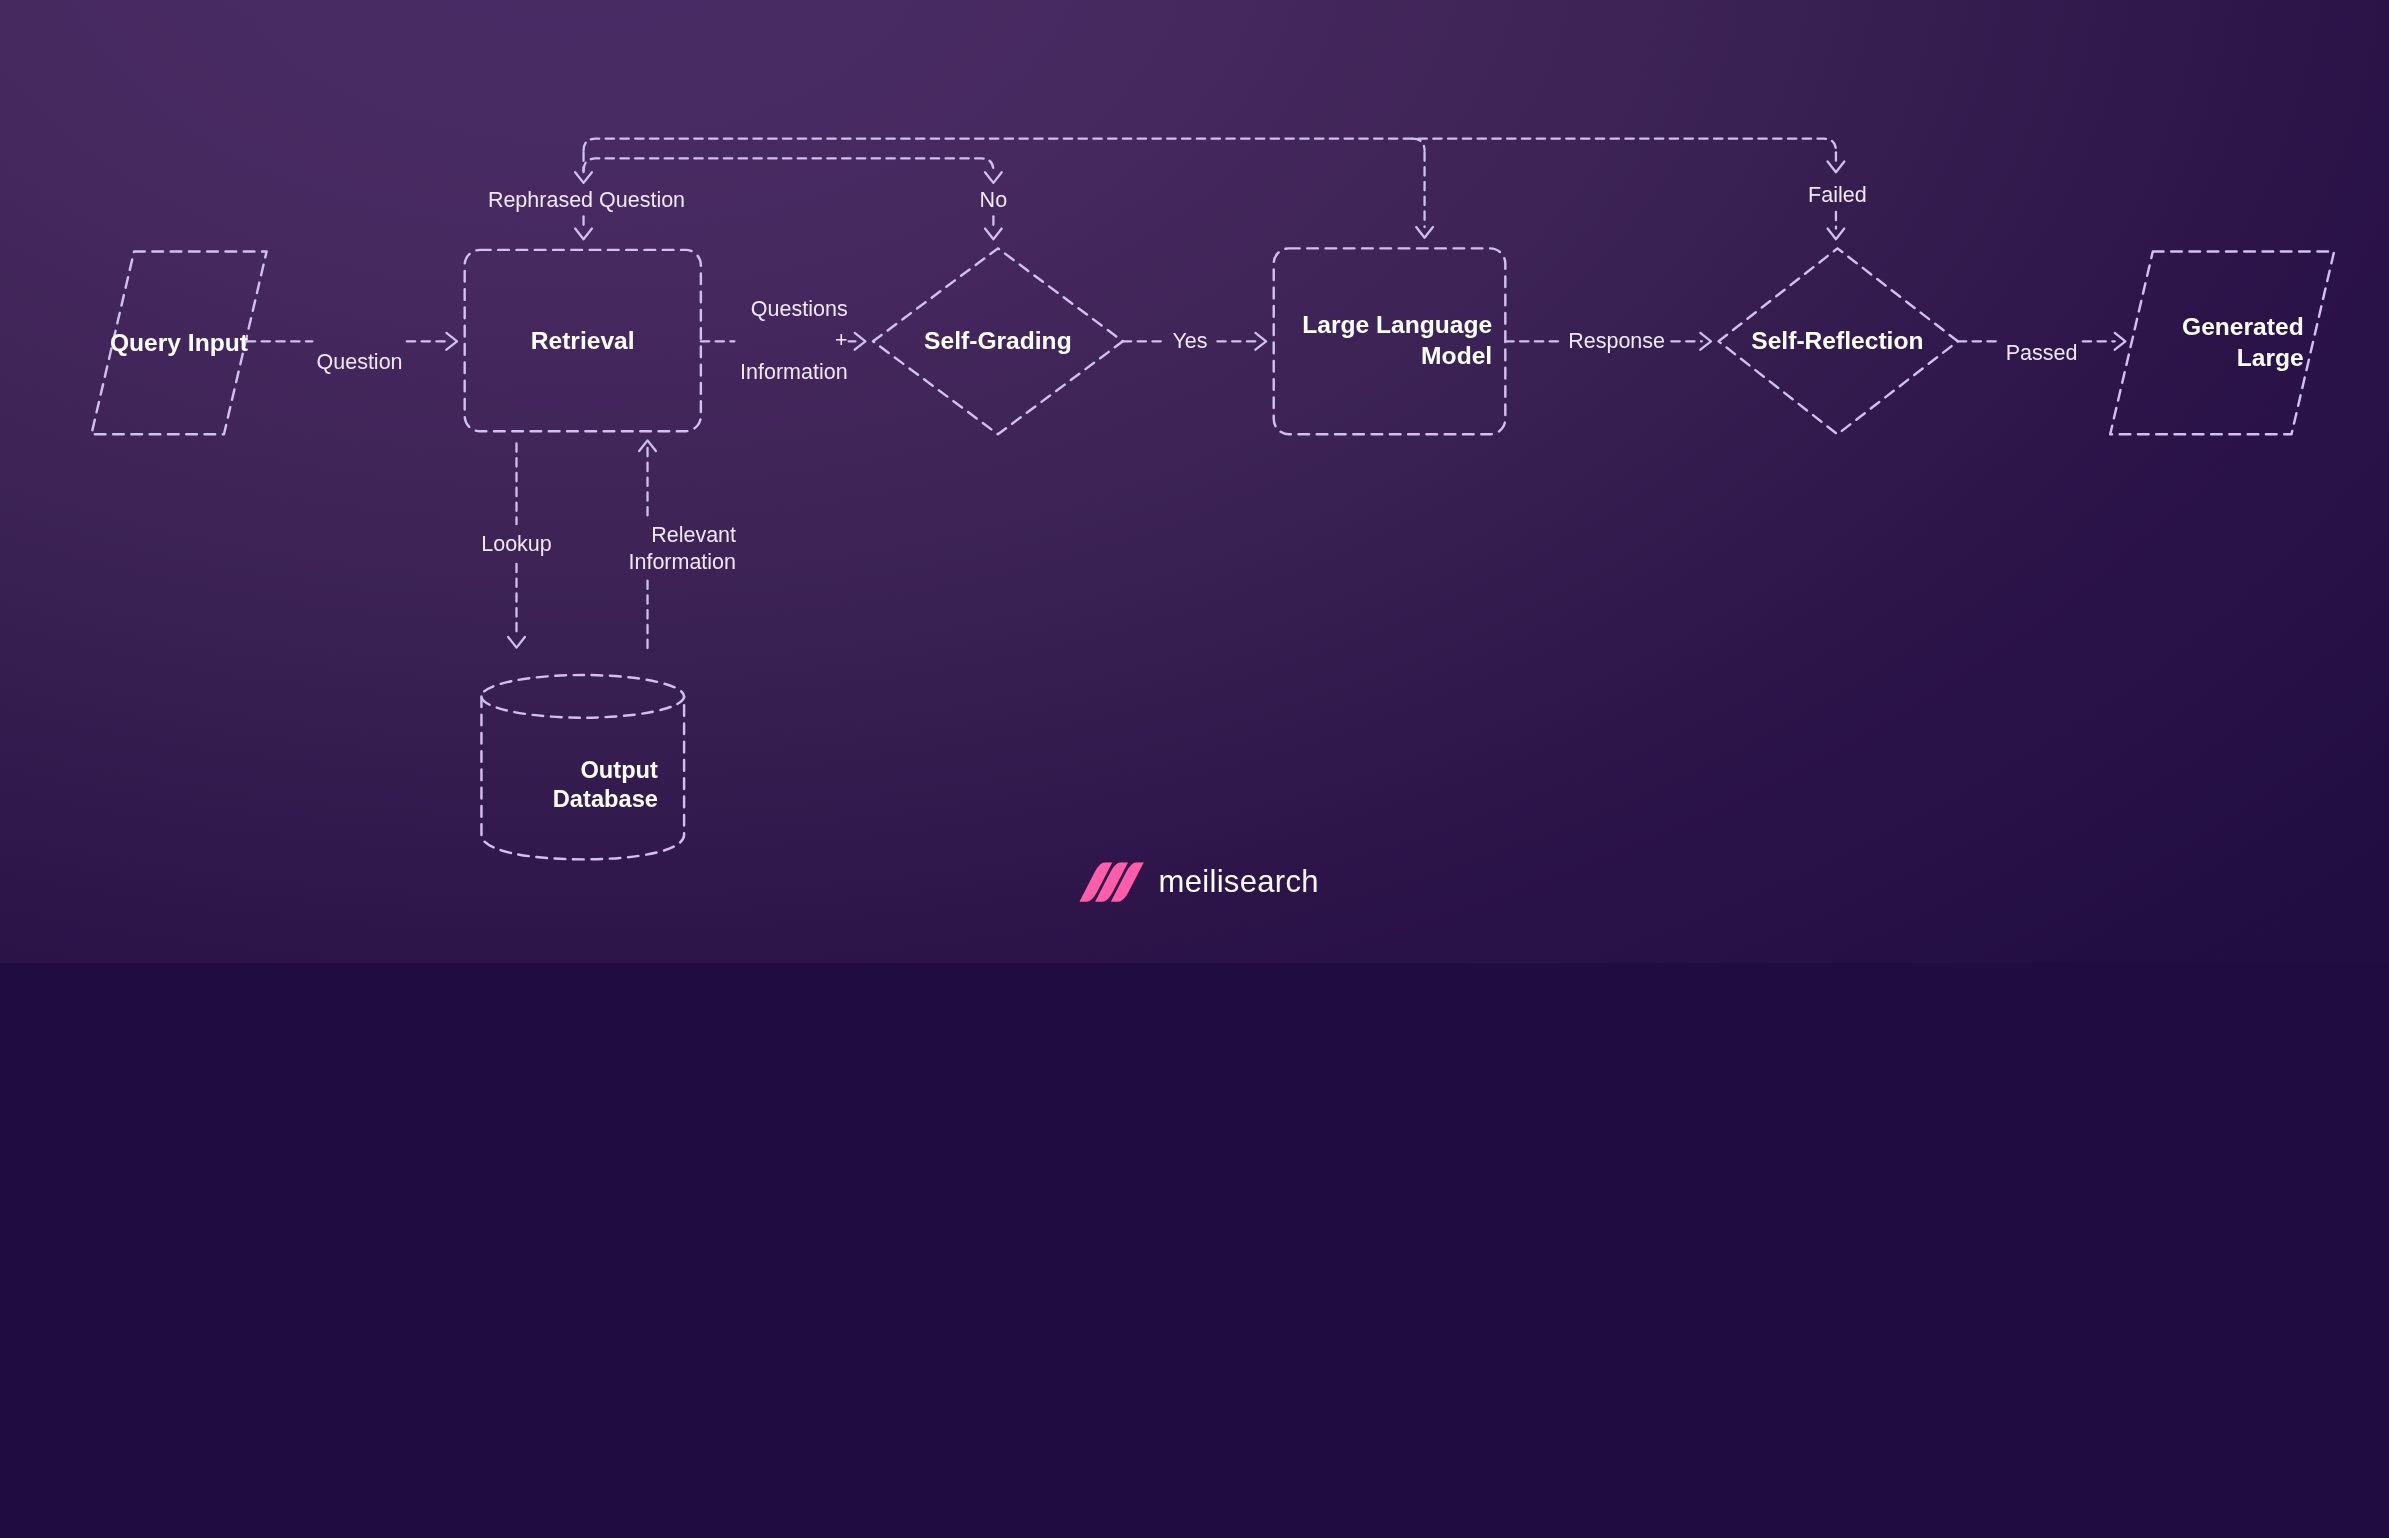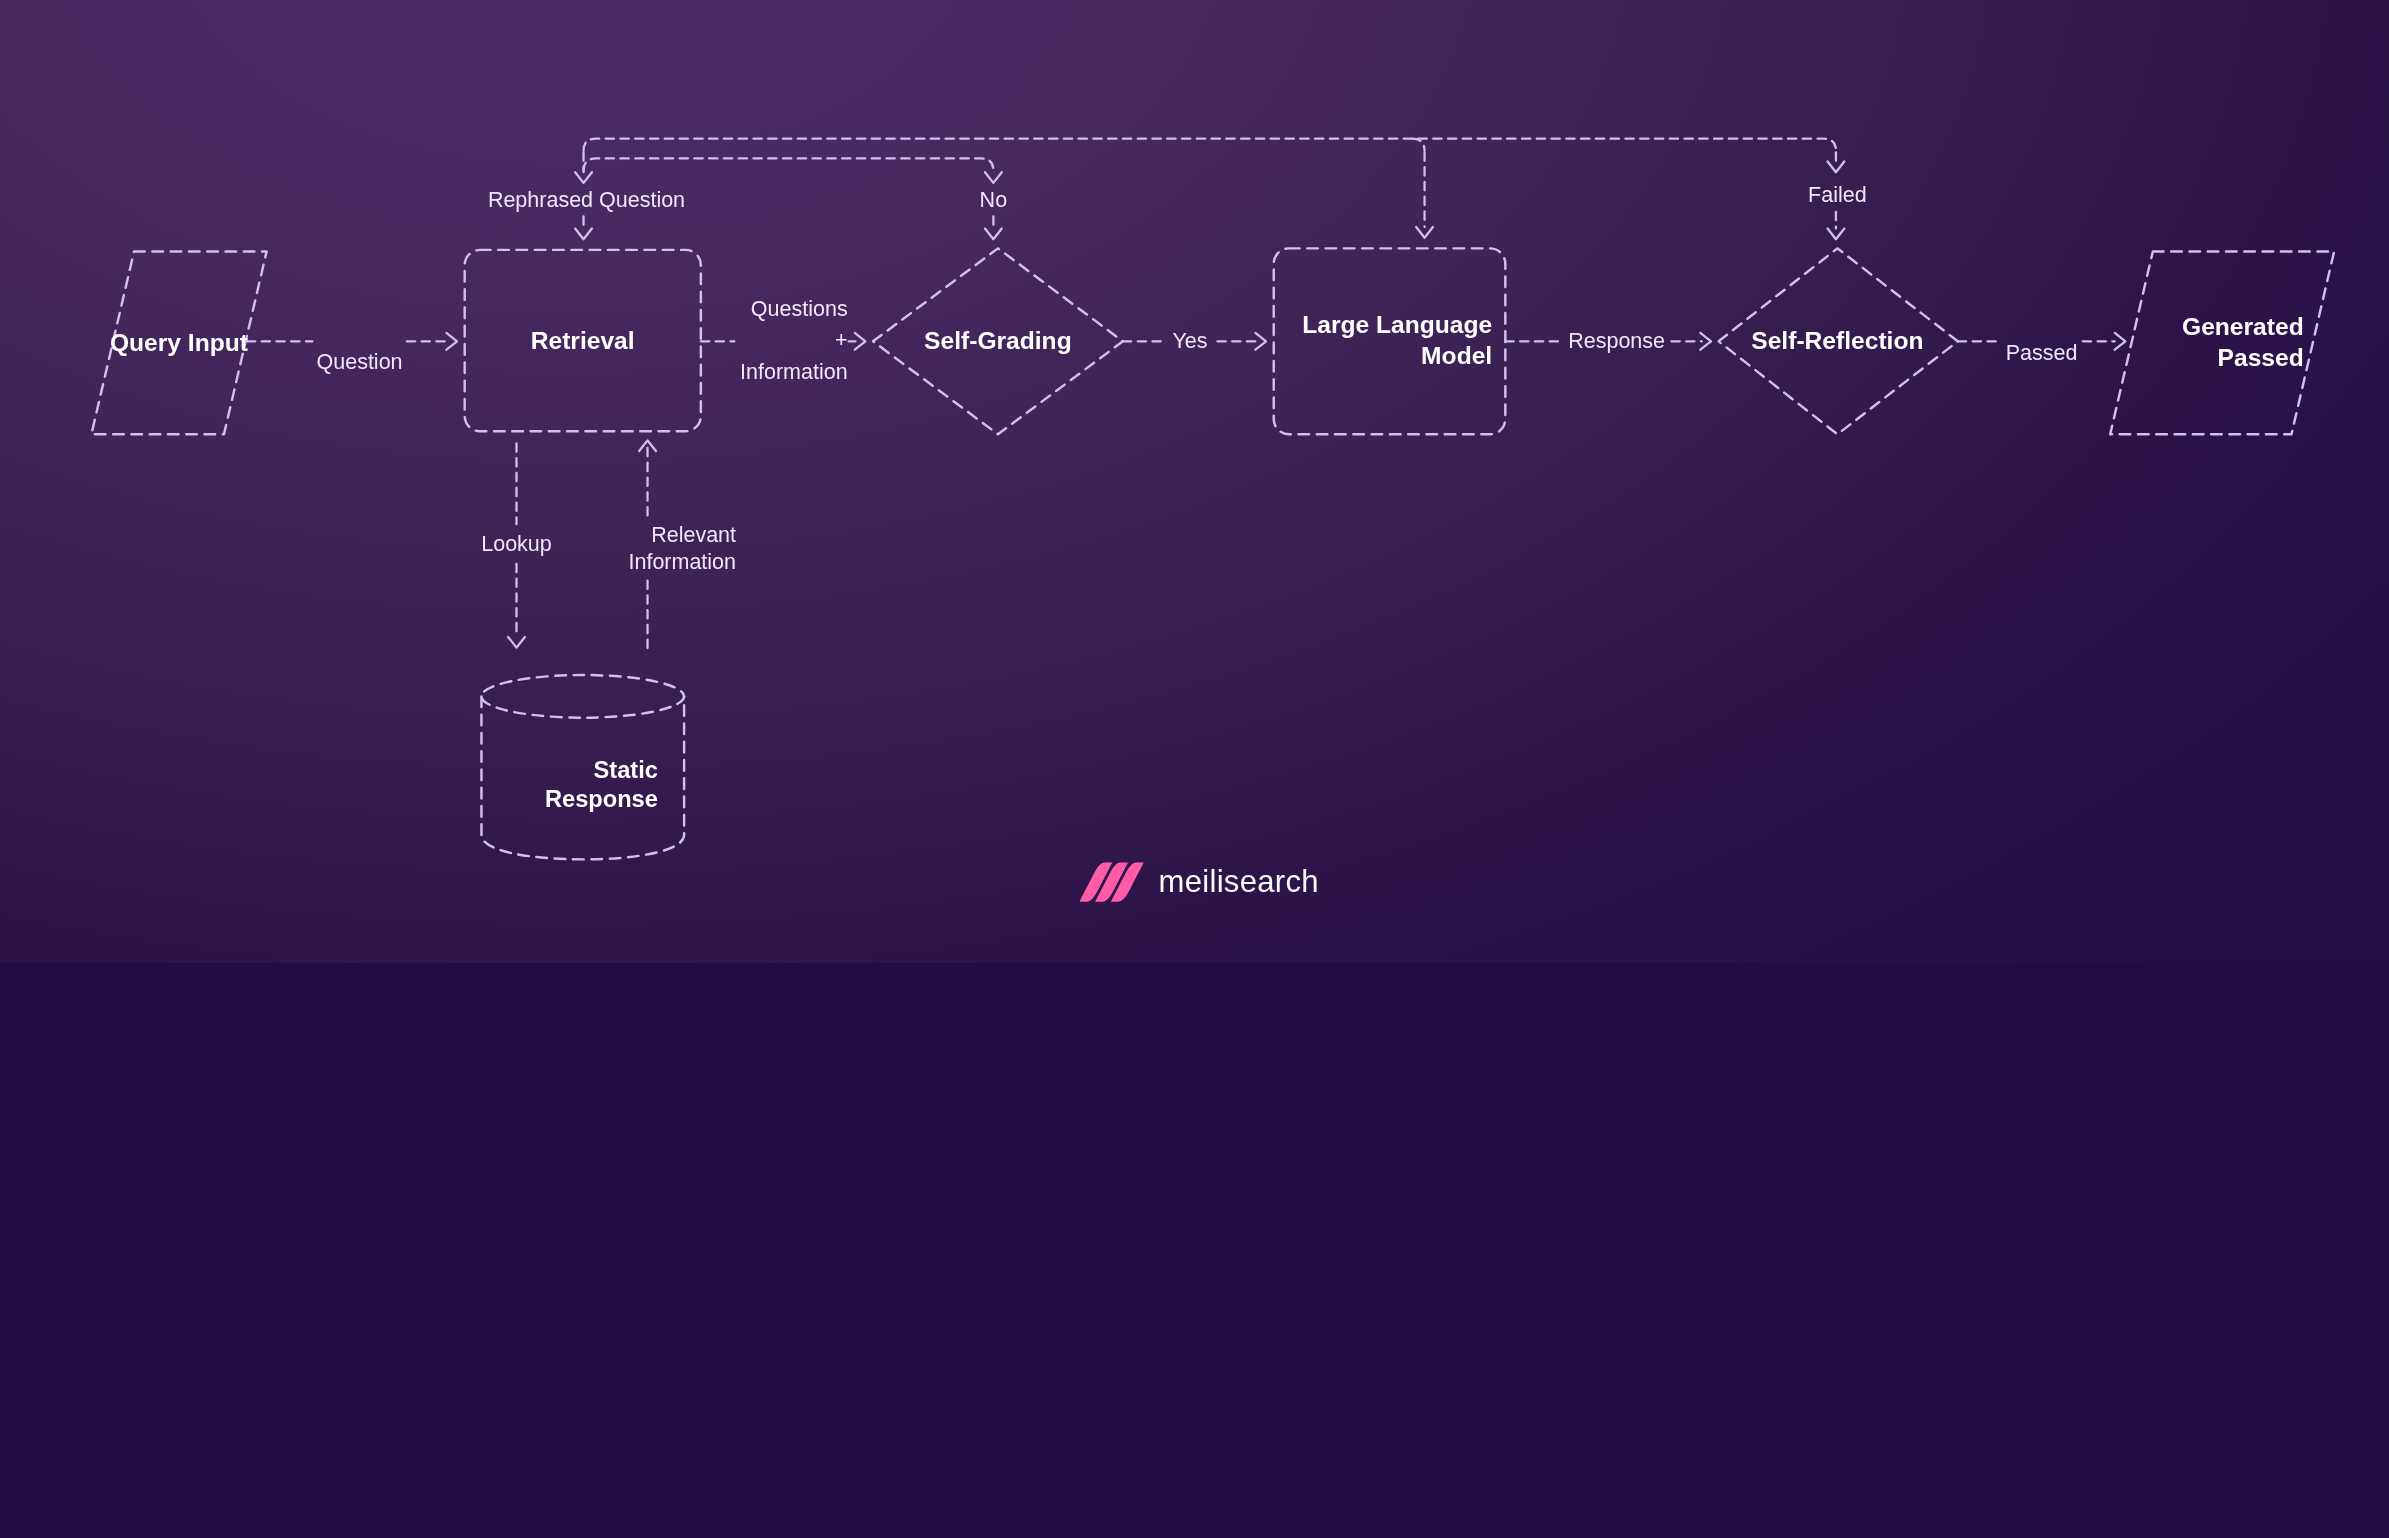--- a/index.html
+++ b/index.html
@@ -101,22 +101,22 @@
     <path class="wire" d="M 425 294 V 339"></path>
     <path class="wire" d="M 425 381 V 428"></path>
   </svg>
 
 
   <div class="label node-label" style="left:7.49%;top:35.6%;">Query Input</div>
   <div class="label node-label" style="left:24.39%;top:35.36%;">Retrieval</div>
   <div class="label node-label" style="left:41.77%;top:35.44%;">Self-Grading</div>
   <div class="label node-label wrap" style="left:58.16%;top:35.44%;width:8.6vw;">Large Language Model</div>
   <div class="label node-label" style="left:76.91%;top:35.44%;">Self-Reflection</div>
-  <div class="label node-label wrap" style="left:92.98%;top:35.6%;width:6.9vw;">Generated Passed</div>
-  <div class="label node-label wrap" style="left:24.39%;top:81.6%;width:6.3vw;font-size:0.99vw;">Static Response</div>
+  <div class="label node-label wrap" style="left:92.98%;top:35.6%;width:6.9vw;">Generated Large</div>
+  <div class="label node-label wrap" style="left:24.39%;top:81.6%;width:6.3vw;font-size:0.99vw;">Output Database</div>
 
   <div class="label" style="left:15.05%;top:35.44%;margin-top:21px;">Question</div>
   <div class="label stack" style="left:33.23%;top:35.44%;">
     <span>Questions</span>
     <span>+</span>
     <span>Information</span>
   </div>
   <div class="label" style="left:49.81%;top:35.44%;">Yes</div>
   <div class="label" style="left:67.67%;top:35.44%;">Response</div>
   <div class="label" style="left:85.46%;top:35.44%;margin-top:12px;">Passed</div>

